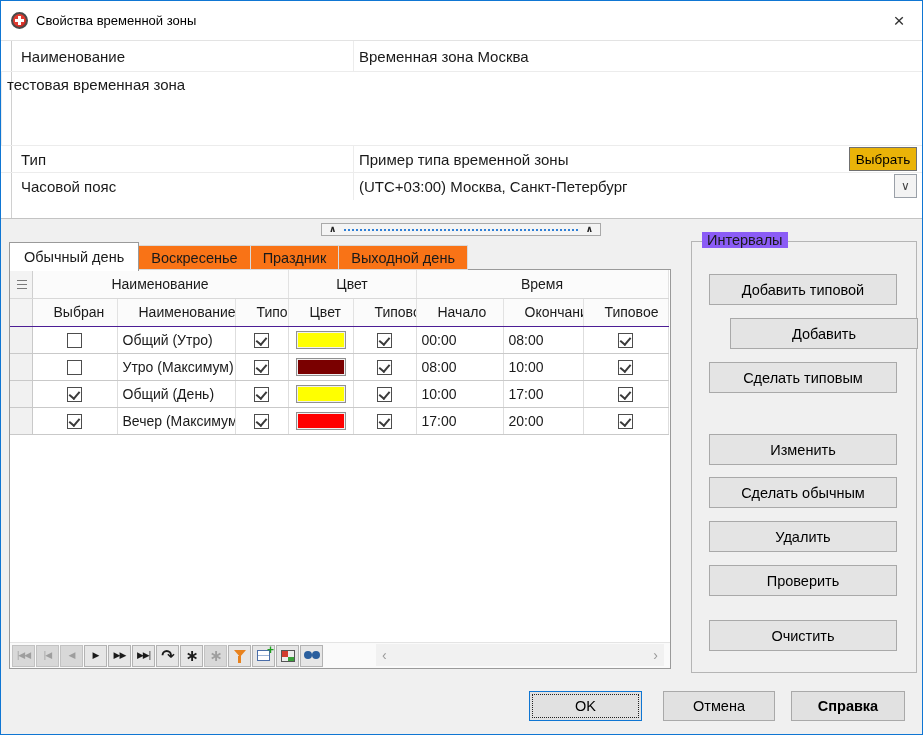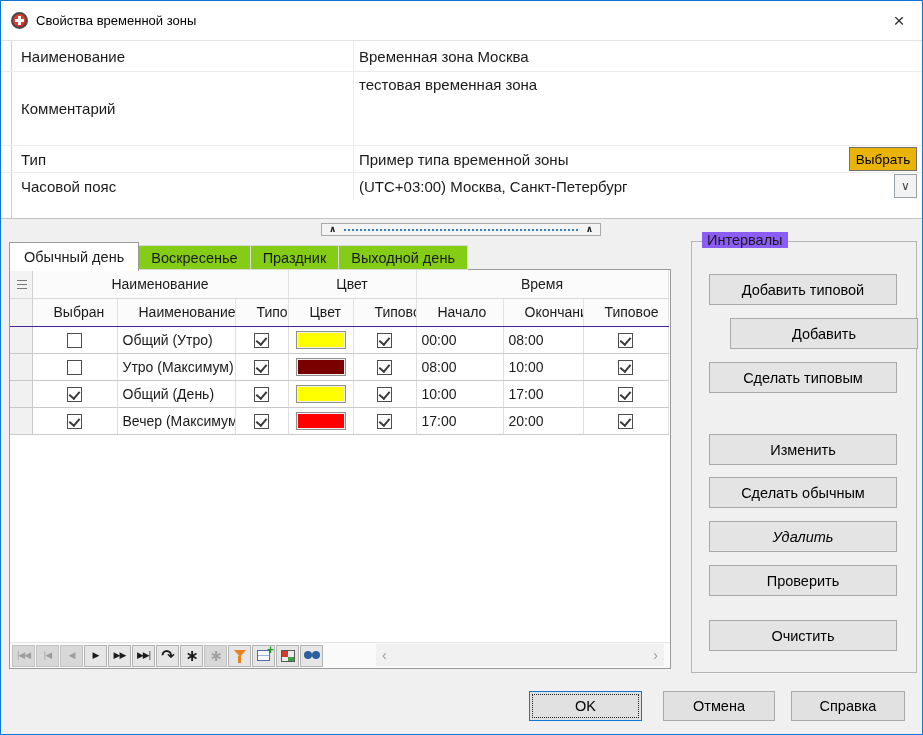--- a/index.html
+++ b/index.html
@@ -36,21 +36,21 @@
                font-size:12px; color:#444; }
 
   
   .splitter { position:absolute; left:320px; top:222px; width:280px; height:13px; background:#f4f4f4;
               border:1px solid #a9a9a9; display:flex; align-items:center; padding:0 7px; }
   .splitter .chev { font-size:9px; font-weight:bold; color:#222; line-height:1; }
   .splitter .dots { flex:1; height:0; border-top:2px dotted #2f7fd6; margin:0 8px; }
 
   
   .tabbar { position:absolute; left:8px; top:240px; height:29px; display:flex; align-items:flex-end; z-index:3; }
-  .tab { height:25px; padding:0 12px; display:flex; align-items:center; background:#84cc16;
+  .tab { height:25px; padding:0 12px; display:flex; align-items:center; background:#f97316;
          border:1px solid #d9d9d9; border-left:none; font-size:14.5px; }
   .tab:first-child { border-left:1px solid #d9d9d9; }
   .tab.active { height:29px; background:#fff; border:1px solid #9a9a9a; border-bottom:none;
                 margin-bottom:-1px; padding:0 14px; position:relative; z-index:4; }
 
   
   .gridbox { position:absolute; left:8px; top:268px; width:662px; height:400px; background:#fff;
              border:1px solid #9a9a9a; z-index:2; }
   table.grid { border-collapse:collapse; table-layout:fixed; width:658px; }
   table.grid th, table.grid td { overflow:hidden; white-space:nowrap; font-weight:normal; }
@@ -107,40 +107,39 @@
   .legend { position:absolute; left:10px; top:-10px; background:#8b5cf6; padding:0 5px; font-size:14.5px; }
   .ibtn { display:block; margin-left:17px; width:188px; height:31px; background:#e4e4e4;
           border:1px solid #a9a9a9; font-size:14.5px; font-family:inherit; }
 
   
   .fbtn { position:absolute; top:690px; height:30px; background:#e1e1e1; border:1px solid #a9a9a9;
           font-size:14.5px; font-family:inherit; }
   .fbtn.ok { left:528px; width:113px; border:1px solid var(--accent,#0f76d3); outline:1px dotted #222;
              outline-offset:-4px; }
   .fbtn.cancel { left:662px; width:112px; }
-  .fbtn.help { left:790px; width:114px; }
+  .fbtn.help { left:790px; width:114px;font-weight:bold; }
 </style>
 </head>
 <body>
 
 <div class="dialog">
 
   <div class="titlebar">
     <span class="app-icon"></span>
     <span class="title-text">Свойства временной зоны</span>
     <div class="close-btn">×</div>
   </div>
 
   <div class="props">
     <div class="prow" style="height:31px">
       <div class="plabel">Наименование</div>
       <div class="pvalue">Временная зона Москва</div>
     </div>
     <div class="prow" style="height:74px">
-      <div class="plabel">Комментарий</div>
       <div class="pvalue top">тестовая временная зона</div>
     </div>
     <div class="prow" style="height:27px">
       <div class="plabel">Тип</div>
       <div class="pvalue">
         <span>Пример типа временной зоны</span>
         <button class="inline-btn">Выбрать</button>
       </div>
     </div>
     <div class="prow" style="height:27px; border-bottom:none">
@@ -294,21 +293,21 @@
   </div>
 
   <div class="groupbox">
     <span class="legend">Интервалы</span>
     <div>
         <button class="ibtn" style="margin-top: 32px;">Добавить типовой</button>
         <button class="ibtn" style="margin-top: 13px; margin-left: 38px;">Добавить</button>
         <button class="ibtn" style="margin-top: 13px;">Сделать типовым</button>
         <button class="ibtn" style="margin-top: 41px;">Изменить</button>
         <button class="ibtn" style="margin-top: 12px;">Сделать обычным</button>
-        <button class="ibtn" style="margin-top: 13px; font-style: italic;">Удалить</button>
+        <button class="ibtn" style="margin-top: 13px;">Удалить</button>
         <button class="ibtn" style="margin-top: 13px;">Проверить</button>
         <button class="ibtn" style="margin-top: 24px;">Очистить</button>
       </div>
   </div>
 
   <button class="fbtn ok">OK</button>
   <button class="fbtn cancel">Отмена</button>
   <button class="fbtn help">Справка</button>
 </div>
 

